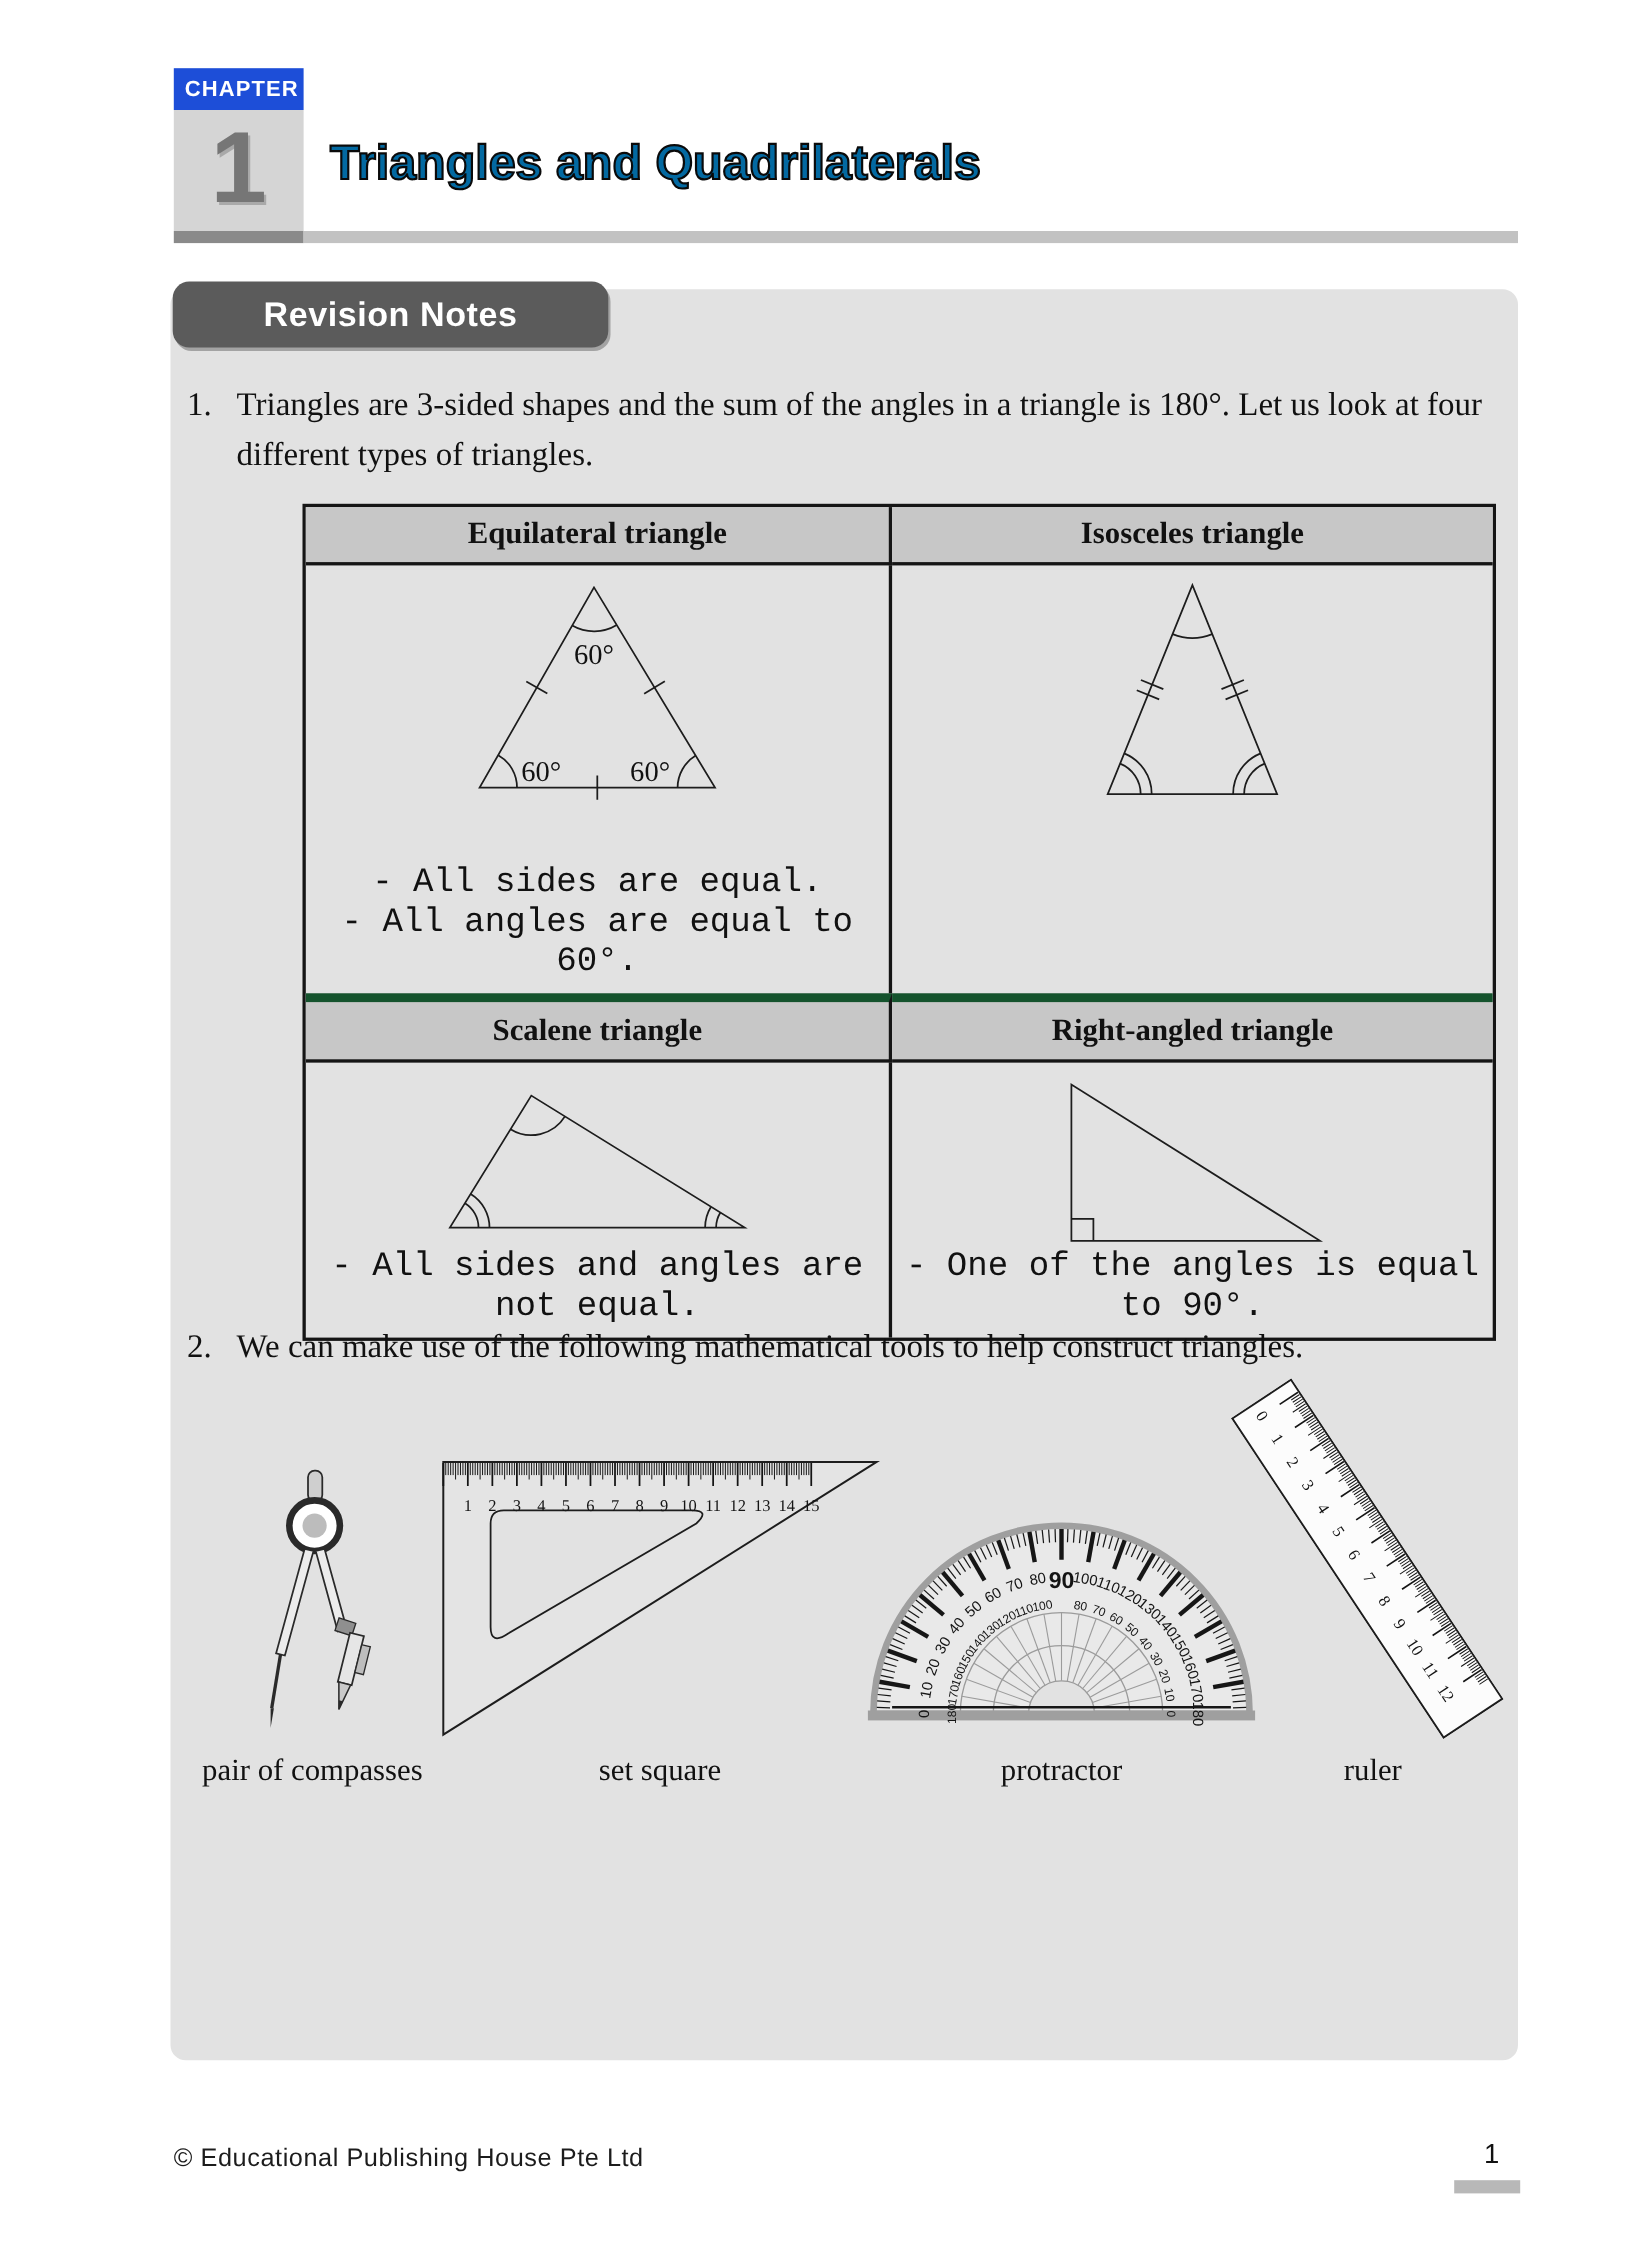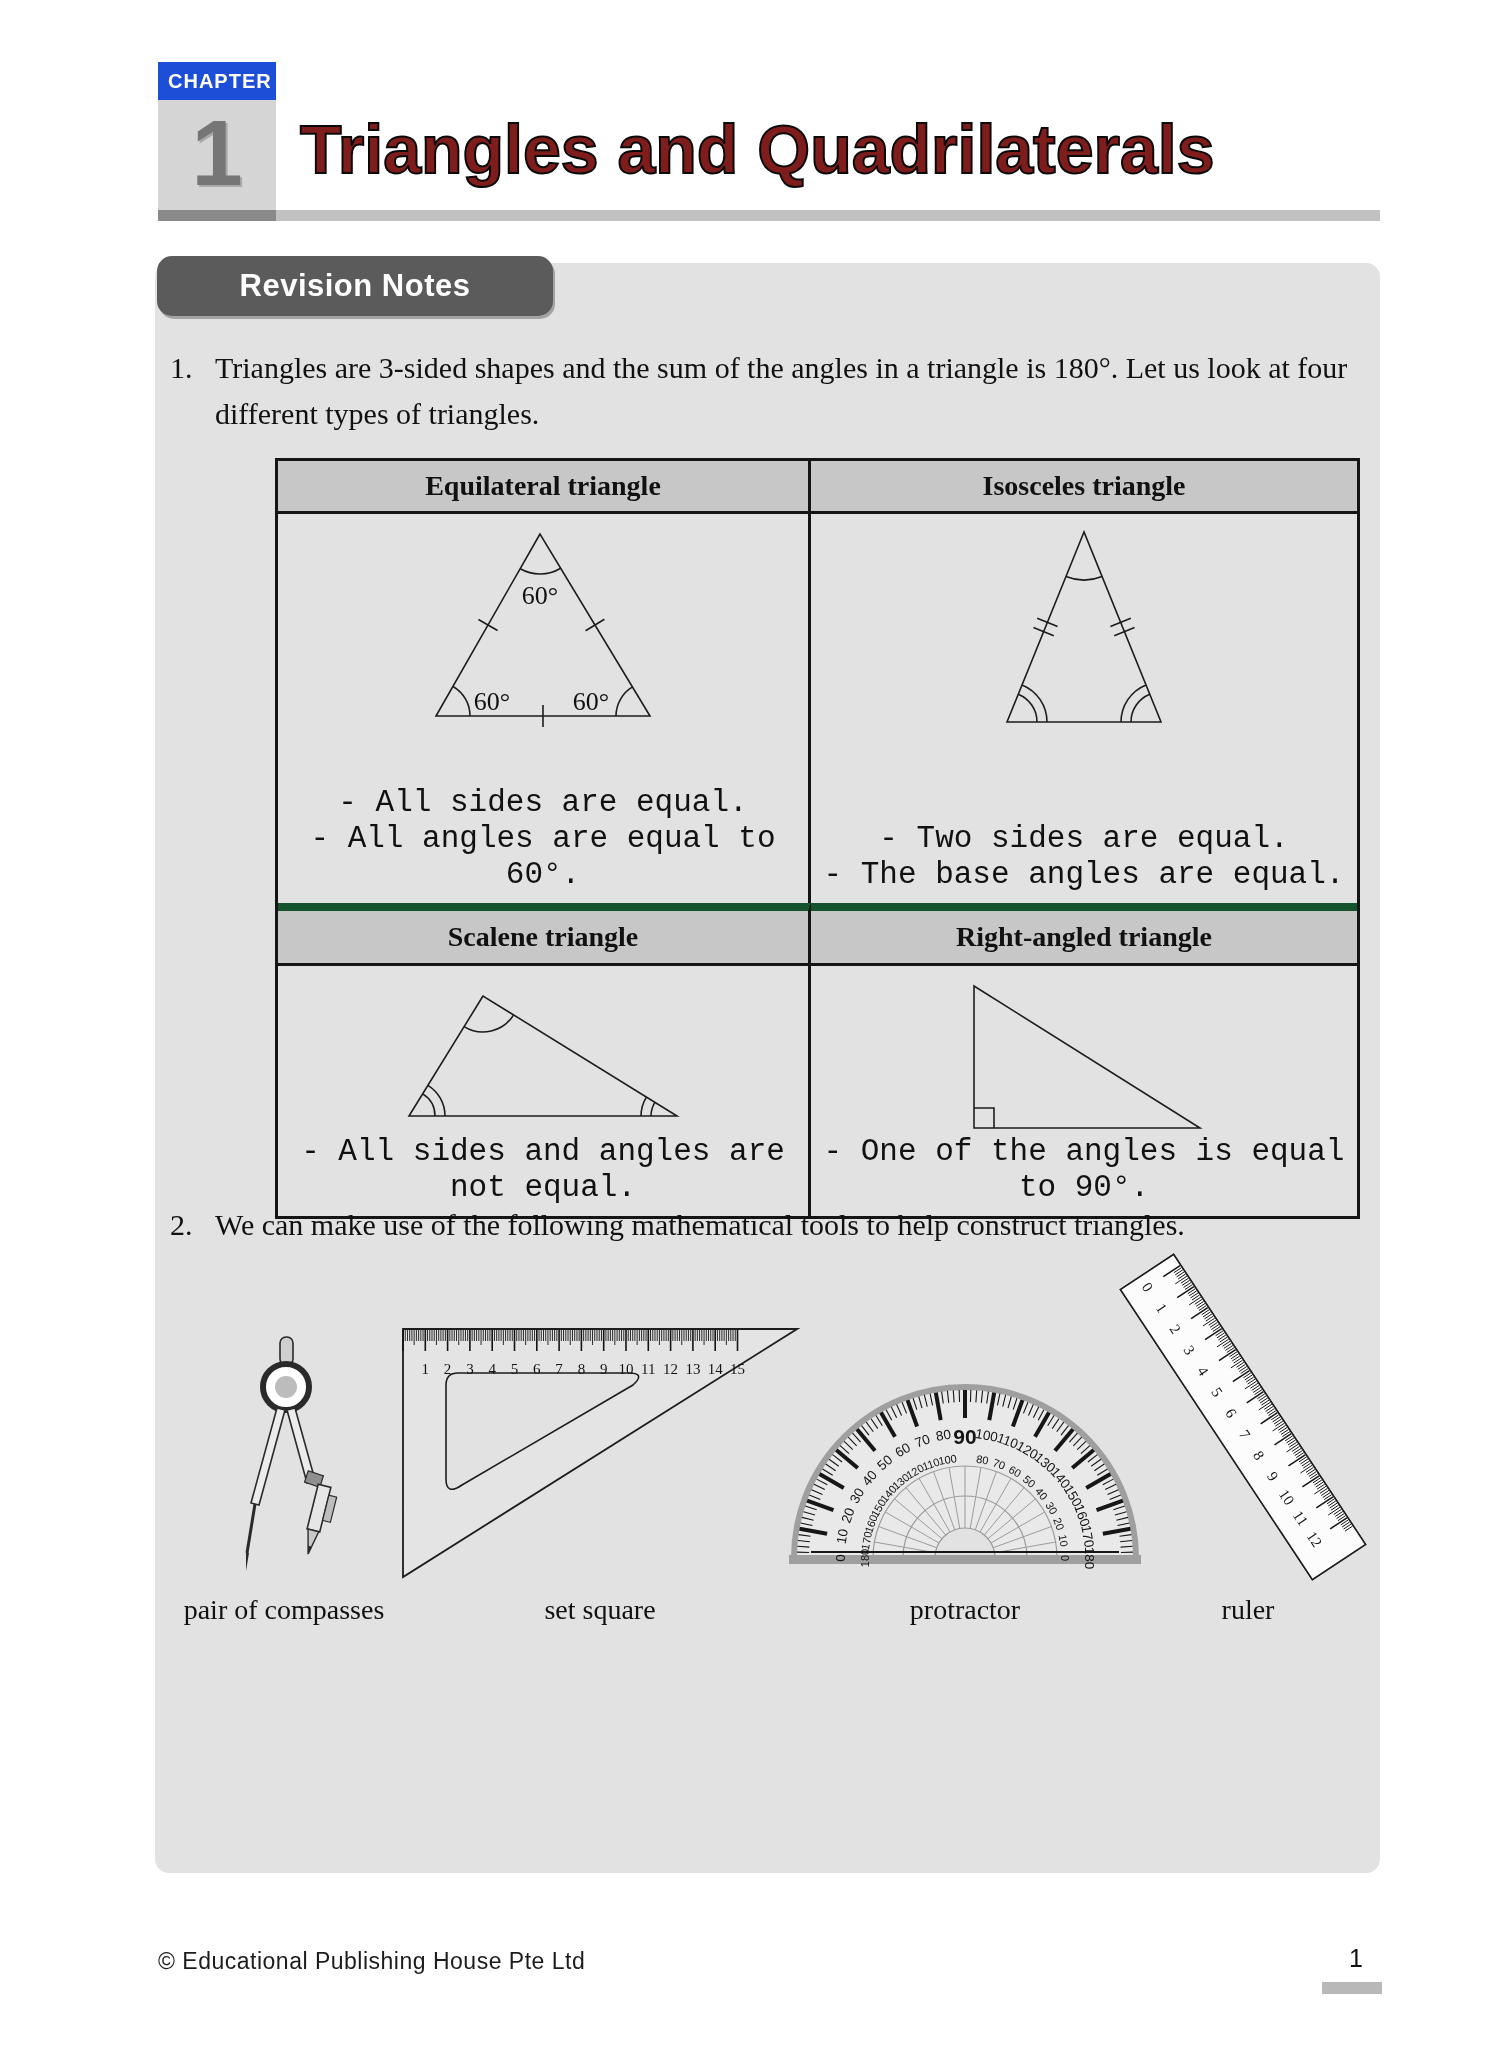--- a/index.html
+++ b/index.html
@@ -9,21 +9,21 @@
   
   .chapter-label{position:absolute;left:158px;top:62px;width:118px;height:38px;background:#1d4ed8;
      color:#ffffff;font-family:"Liberation Sans",sans-serif;font-weight:bold;font-size:20px;
      line-height:38px;padding-left:10px;box-sizing:border-box;letter-spacing:1px;}
   .chapter-number{position:absolute;left:158px;top:100px;width:118px;height:110px;background:#d5d5d5;
      text-align:center;font-family:"Liberation Sans",sans-serif;font-weight:900;font-size:92px;
      line-height:106px;color:#767676;text-shadow:2px 2px 0 #a9a9a9;}
   .chapter-underbar{position:absolute;left:158px;top:210px;width:118px;height:11px;background:#8a8a8a;}
   .title-rule{position:absolute;left:276px;top:210px;width:1104px;height:11px;background:#c2c2c2;}
   .page-title{position:absolute;left:300px;top:116px;width:1160px;font-family:"Liberation Sans",sans-serif;
-     font-weight:900;font-size:68px;line-height:66px;color:#7f1d1d;letter-spacing:0px;
+     font-weight:900;font-size:44px;line-height:66px;color:#0369a1;letter-spacing:0px;
      -webkit-text-stroke:2px #0a0a0a;white-space:nowrap;}
 
   
   .panel{position:absolute;left:155px;top:263px;width:1225px;height:1610px;background:#e2e2e2;border-radius:14px;}
   .badge{position:absolute;left:157px;top:256px;width:396px;height:60px;background:#5b5b5b;border-radius:15px;
      color:#ffffff;font-family:"Liberation Sans",sans-serif;font-weight:bold;font-size:31px;
      text-align:center;line-height:60px;box-shadow:2px 3px 0 rgba(70,70,70,.4);letter-spacing:.5px;}
 
   
   .note-num{position:absolute;left:170px;width:44px;font-size:30px;line-height:46px;}
@@ -109,24 +109,20 @@
         <path class="draw" d="M124,196 A40,40 0 0 1 149,158.9"></path>
         <g transform="translate(48.5,101) rotate(112.1)">
           <line class="draw" x1="-5" y1="-11" x2="-5" y2="11"></line>
             <line class="draw" x1="5" y1="-11" x2="5" y2="11"></line>
         </g>
         <g transform="translate(125.5,101) rotate(67.9)">
           <line class="draw" x1="-5" y1="-11" x2="-5" y2="11"></line>
             <line class="draw" x1="5" y1="-11" x2="5" y2="11"></line>
         </g>
       </svg>
-      <div class="desc">
-        <div>- Two sides are equal.</div>
-        <div>- The base angles are equal.</div>
-      </div>
     </div>
 
     <div class="th row2 col1">Scalene triangle</div>
     <div class="th row2">Right-angled triangle</div>
 
     <div class="tcell row2 col1">
       <svg width="280" height="140" viewBox="0 0 280 140" style="margin-top:22px">
         <path class="draw" d="M80,8 L6,128 L274,128 Z"></path>
         <path class="draw" d="M110.6,26.9 A36,36 0 0 1 61.1,38.6"></path>
         <path class="draw" d="M32,128 A26,26 0 0 0 19.7,105.9"></path>

